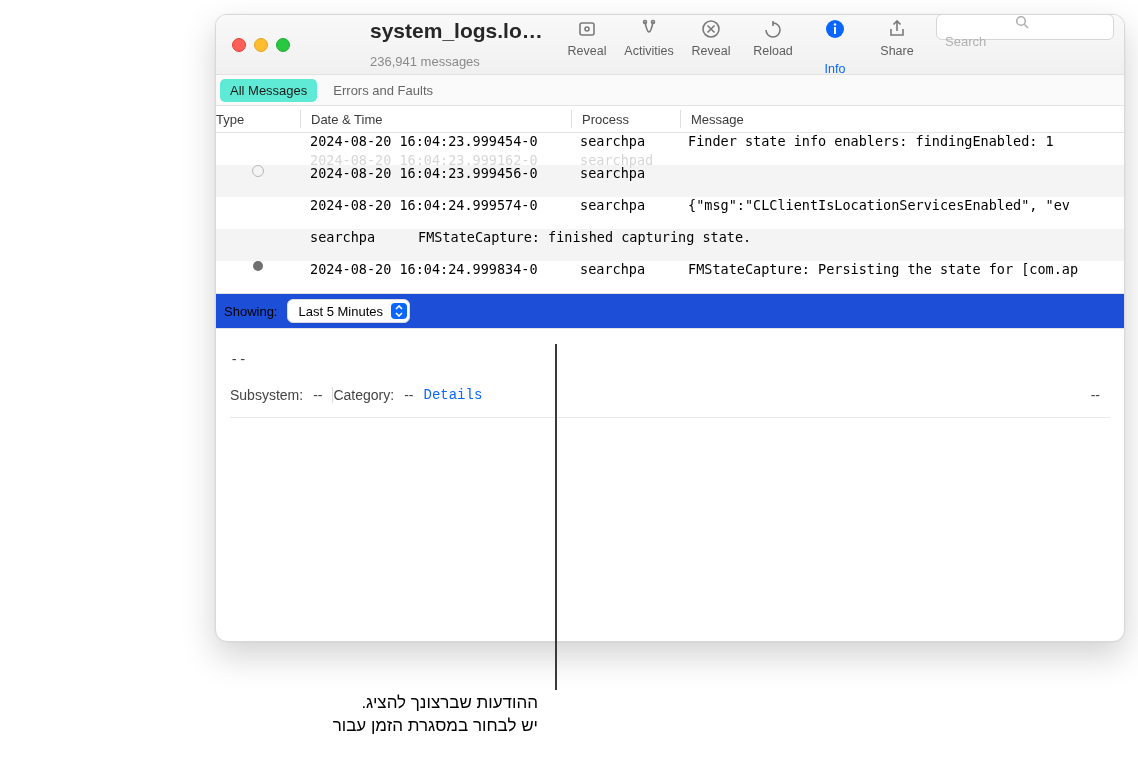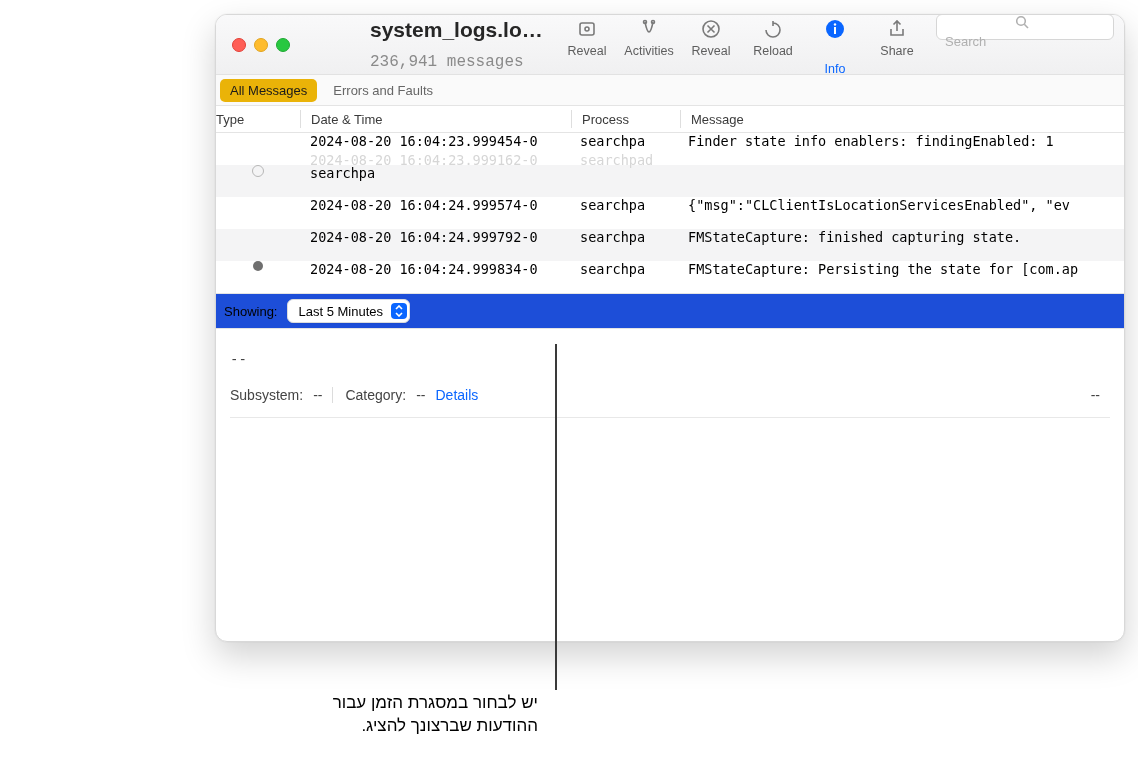--- a/index.html
+++ b/index.html
@@ -6,37 +6,37 @@
   .canvas{position:relative;width:1138px;height:758px;}
   .window{position:absolute;left:215px;top:14px;width:908px;height:626px;border:1px solid #d8d8d8;border-radius:12px;box-shadow:0 14px 34px rgba(0,0,0,0.18),0 0 0 1px rgba(0,0,0,0.02);overflow:hidden;background:#fff;}
   .titlebar{height:60px;background:linear-gradient(#f9f9fa,#f0f0f1);border-bottom:1px solid #e2e2e2;display:flex;align-items:center;box-sizing:border-box;padding:0 10px 0 16px;}
   .traffic{display:flex;gap:8px;margin-right:80px;}
   .dot{width:12px;height:12px;border-radius:50%;}
   .dot.red{background:#ff5f57;border:1px solid #e24138;}
   .dot.yellow{background:#febc2e;border:1px solid #e0a420;}
   .dot.green{background:#28c840;border:1px solid #20a934;}
   .title-block{min-width:0;margin-right:12px;line-height:1.15;}
   .title-block .title{font-size:21px;font-weight:700;color:#262626;white-space:nowrap;overflow:hidden;text-overflow:ellipsis;max-width:210px;}
-  .title-block .subtitle{font-size:16px;color:#8a8a8a;margin-top:11px;font-family:Liberation Mono, monospace;}
+  .title-block .subtitle{font-size:13px;color:#8a8a8a;margin-top:11px;}
   .toolbar{display:flex;align-items:flex-start;gap:0;margin-left:auto;}
   .tbtn{width:62px;text-align:center;color:#7a7a7a;}
   .tbtn.active{color:#0a66ff;}
   .tbtn .icon{height:30px;display:flex;align-items:center;justify-content:center;}
   .tbtn .label{font-size:12.5px;color:#5e5e5e;margin-top:0;}
   .tbtn.active .label{color:#0a66ff;margin-top:18px;}
   .tbtn svg{stroke:#7a7a7a;}
   .tbtn.active svg{stroke:#0a66ff;fill:#0a66ff;}
   .search-wrap{margin-left:8px;}
   .search{height:26px;width:178px;border:1px solid #d6d6d6;border-radius:6px;background:#fff;display:flex;align-items:center;padding:0 8px;box-sizing:border-box;flex-direction:column;}
   .search input{border:none;outline:none;font-size:13px;color:#222;width:100%;background:transparent;}
   .search input::placeholder{color:#b0b0b0;}
   .search .sicon{margin-right:6px;color:#b0b0b0;}
   .filterbar{height:30px;border-bottom:1px solid #e4e4e4;display:flex;align-items:center;padding-left:4px;background:#fafafa;}
   .fbtn{font-size:13px;padding:4px 10px;border-radius:5px;color:#666;}
-  .fbtn.sel{background:#eab308;color:#1a1a1a;}
+  .fbtn.sel{background:#5eead4;color:#1a1a1a;}
   .fbtn+ .fbtn{margin-left:6px;}
   .headers{height:26px;border-bottom:1px solid #e4e4e4;display:flex;align-items:center;font-size:13px;color:#3a3a3a;background:#fff;}
   .col-sep{width:1px;height:18px;background:#dedede;}
   .col-type{width:84px;}
   .col-date{width:260px;padding-left:10px;}
   .col-proc{width:98px;padding-left:10px;}
   .col-msg{flex:1;padding-left:10px;}
   .rows{font-family:Menlo,Consolas,monospace;font-size:13.5px;max-height:180px;overflow:hidden;}
   .row{display:flex;align-items:flex-start;height:32px;}
   .row.alt{background:#f4f4f5;}
@@ -48,23 +48,23 @@
   .circ.hollow{border:1.5px solid #b7b7b7;}
   .circ.solid{background:#6f6f6f;}
   .ghost-row{position:absolute;left:0;top:130px;width:100%;height:30px;display:flex;align-items:center;color:#d6d6d6;font-family:Menlo,Consolas,monospace;font-size:13.5px;pointer-events:none;white-space:nowrap;overflow:hidden;}
   .showing-bar{height:34px;border-top:1px solid #e4e4e4;border-bottom:1px solid #e4e4e4;display:flex;align-items:center;padding-left:8px;font-size:13px;background:#1d4ed8;}
   .popup{display:inline-flex;align-items:center;margin-left:10px;height:22px;border:1px solid #dcdcdc;border-radius:6px;background:#fff;font-size:13px;padding:0 2px 0 10px;box-shadow:0 1px 1px rgba(0,0,0,0.04);}
   .popup .arrows{margin-left:8px;width:16px;height:16px;border-radius:4px;background:#0a66ff;display:flex;flex-direction:column;align-items:center;justify-content:center;color:#fff;}
   .detail-pane{padding:22px 14px 0 14px;font-size:14px;color:#444;}
   .detail-dashes{font-family:Menlo,monospace;font-size:14px;}
   .detail-line{display:flex;align-items:center;margin-top:20px;border-bottom:1px solid #e8e8e8;padding-bottom:14px;}
   .detail-line .di{margin-right:10px;white-space:nowrap;}
-  .detail-line .link{color:#0a66ff;}
+  .detail-line .link{color:#0a66ff;font-family:Liberation Mono, monospace;}
   .detail-line .grow{flex:1;}
-  .detail-line .di.sep{border-left:1px solid #dcdcdc;padding-left:12px;}
+  .detail-line .di.sep{border-left:1px solid #dcdcdc;}
   .callout-line{position:absolute;left:555px;top:344px;width:2px;height:346px;background:#3a3a3a;}
   .callout-text{position:absolute;right:600px;top:692px;text-align:right;font-size:17px;line-height:1.35;color:#000;direction:rtl;}
 </style>
 </head>
 <body>
 
 <div class="canvas">
   <div class="window">
 
     <div class="titlebar">
@@ -172,31 +172,31 @@
       <div class="row">
         <div class="cell-type"></div>
         <div class="cell-date">2024-08-20 16:04:23.999454-0</div>
         <div class="cell-proc">searchpa</div>
         <div class="cell-msg">Finder state info enablers:   findingEnabled: 1</div>
       </div>
       <div class="row alt">
         <div class="cell-type">
             <div class="circ hollow"></div>
           </div>
+        <div class="cell-date">2024-08-20 16:04:23.999456-0</div>
         <div class="cell-proc">searchpa</div>
       </div>
       <div class="row">
         <div class="cell-type"></div>
         <div class="cell-date">2024-08-20 16:04:24.999574-0</div>
         <div class="cell-proc">searchpa</div>
         <div class="cell-msg">{"msg":"CLClientIsLocationServicesEnabled", "ev</div>
       </div>
       <div class="row alt">
         <div class="cell-type"></div>
-        <div class="cell-date">2024-08-20 16:04:24.999792-0</div>
         <div class="cell-proc">searchpa</div>
         <div class="cell-msg">FMStateCapture: finished capturing state.</div>
       </div>
       <div class="row">
         <div class="cell-type">
             <div class="circ solid"></div>
           </div>
         <div class="cell-date">2024-08-20 16:04:24.999834-0</div>
         <div class="cell-proc">searchpa</div>
         <div class="cell-msg">FMStateCapture: Persisting the state for [com.ap</div>
@@ -226,16 +226,16 @@
         <span class="di link">Details</span>
         <span class="grow"></span>
         <span class="di">--</span>
       </div>
     </div>
 
   </div>
 
   <div class="callout-line"></div>
   <div class="callout-text">
+    <div>ההודעות שברצונך להציג.</div>
     <div>יש לבחור במסגרת הזמן עבור</div>
-    <div>ההודעות שברצונך להציג.</div>
   </div>
 </div>
 
 </body></html>

